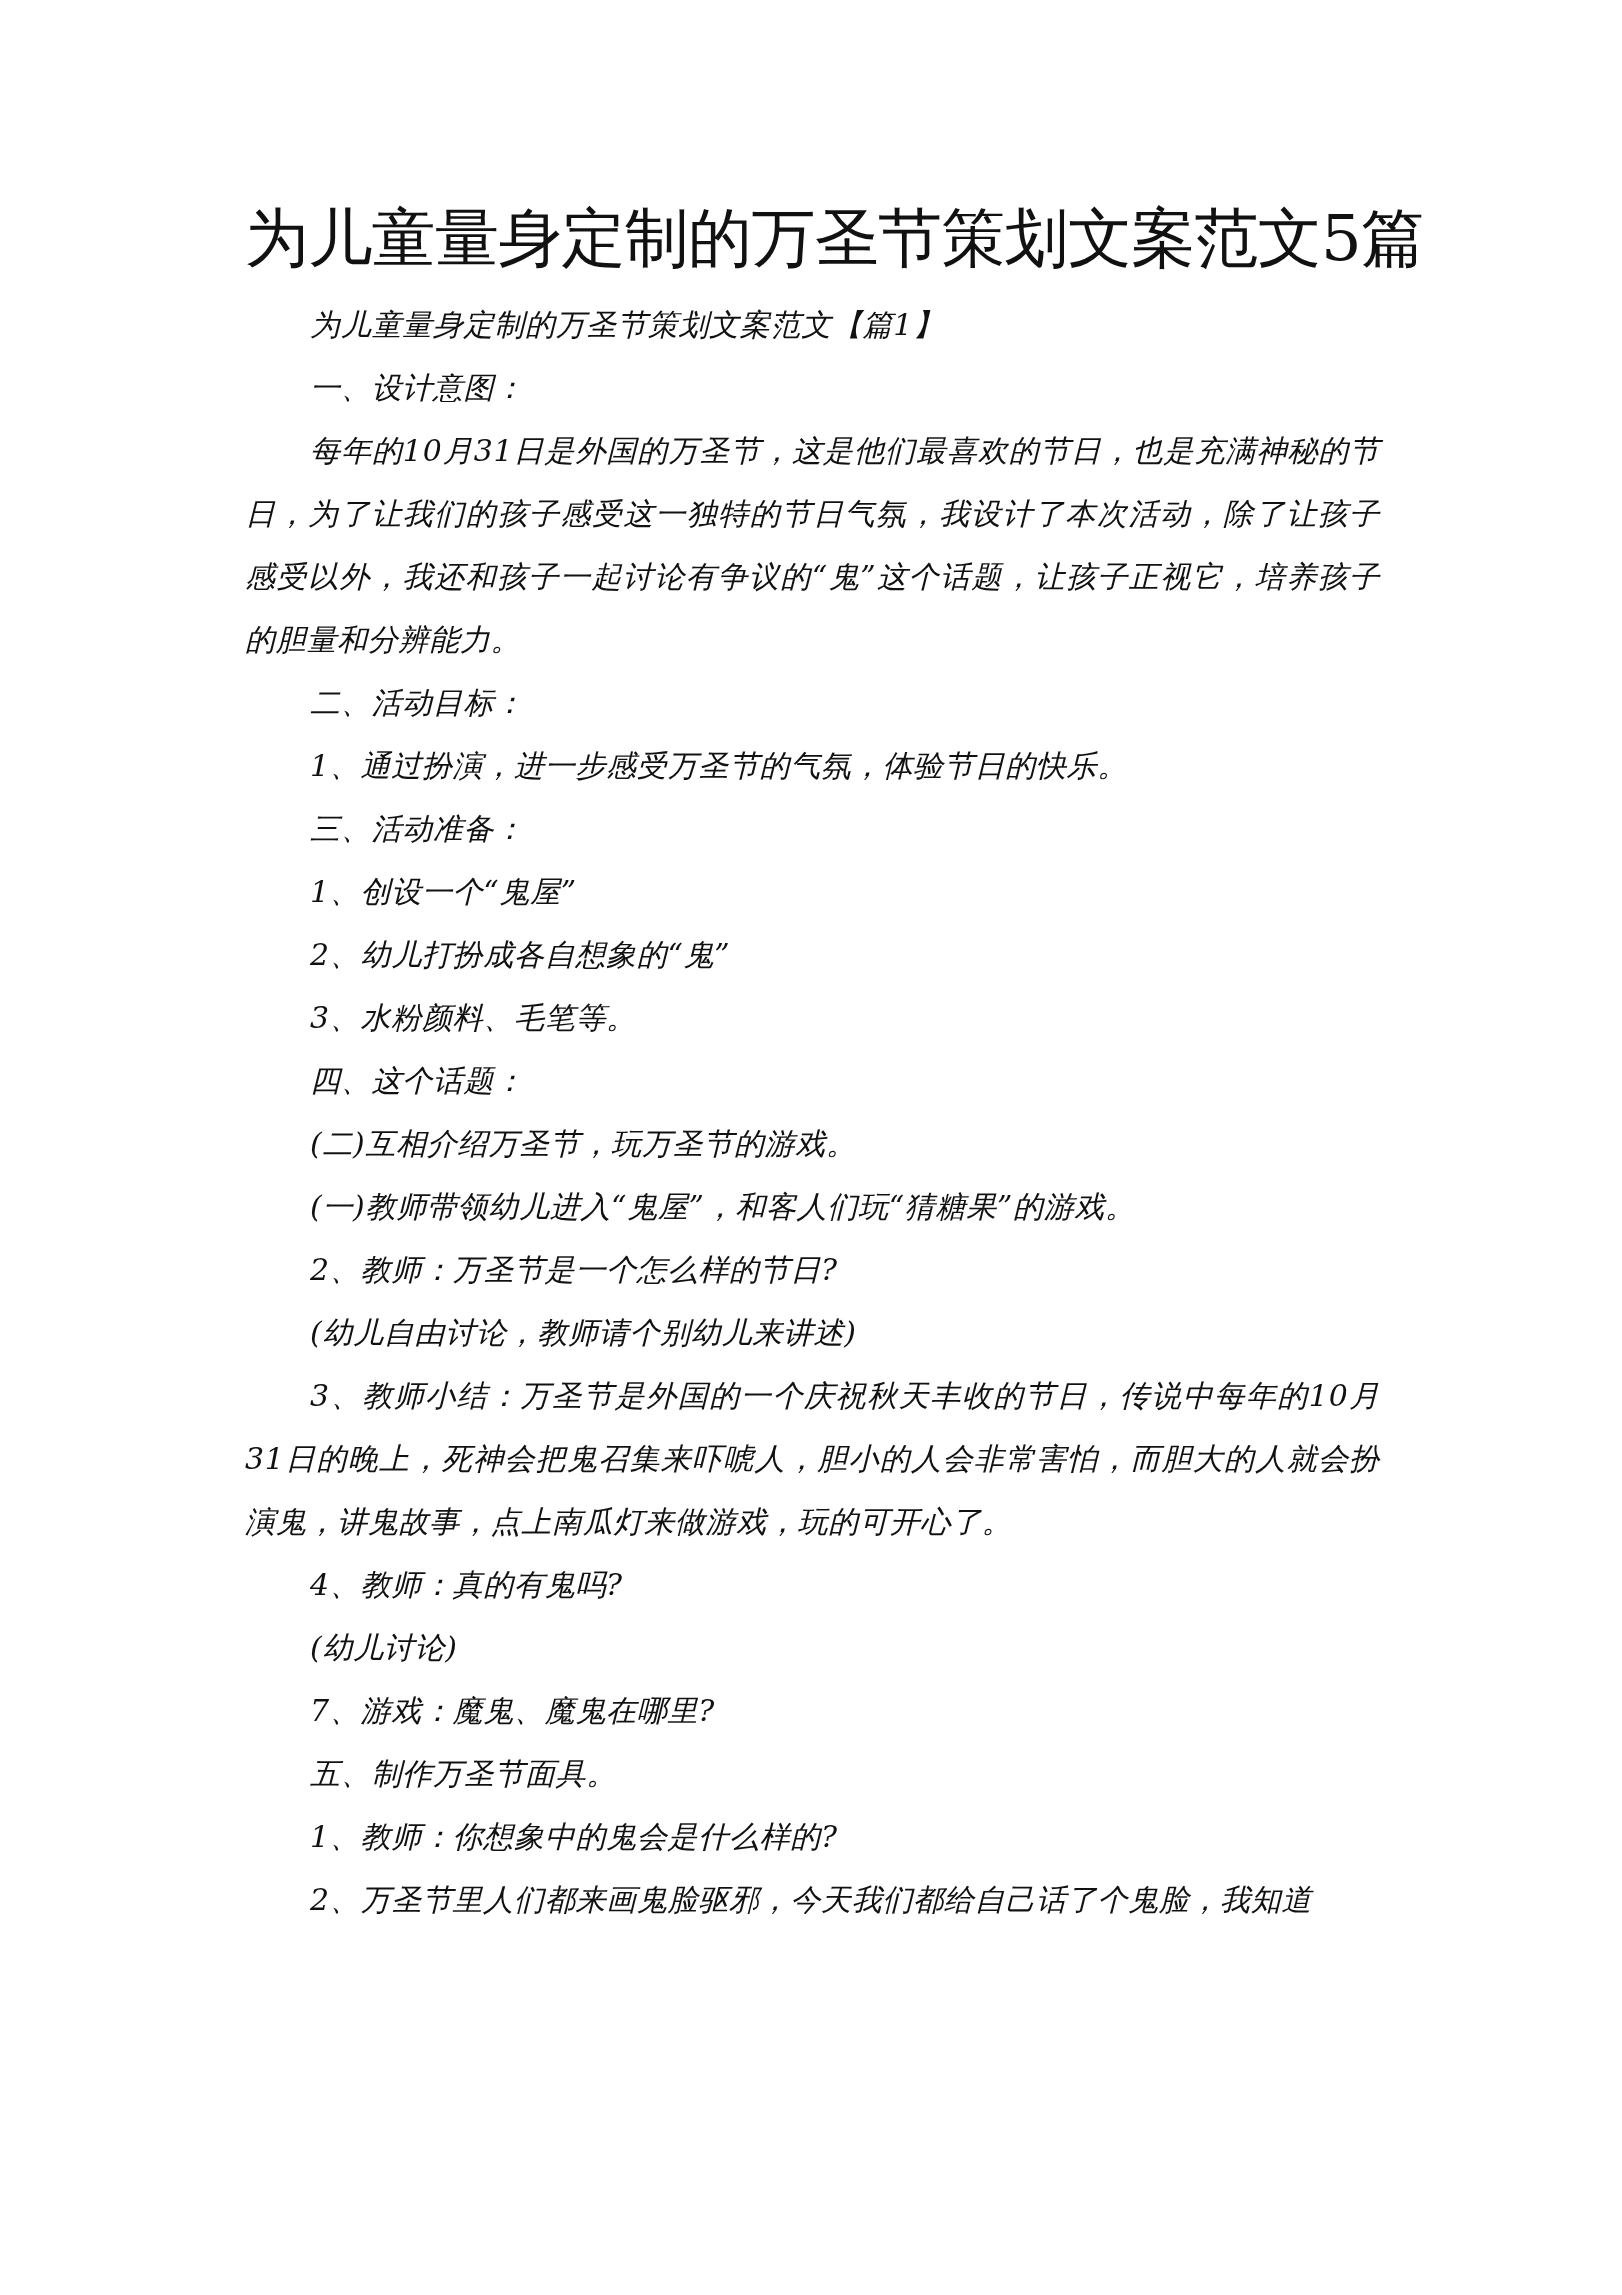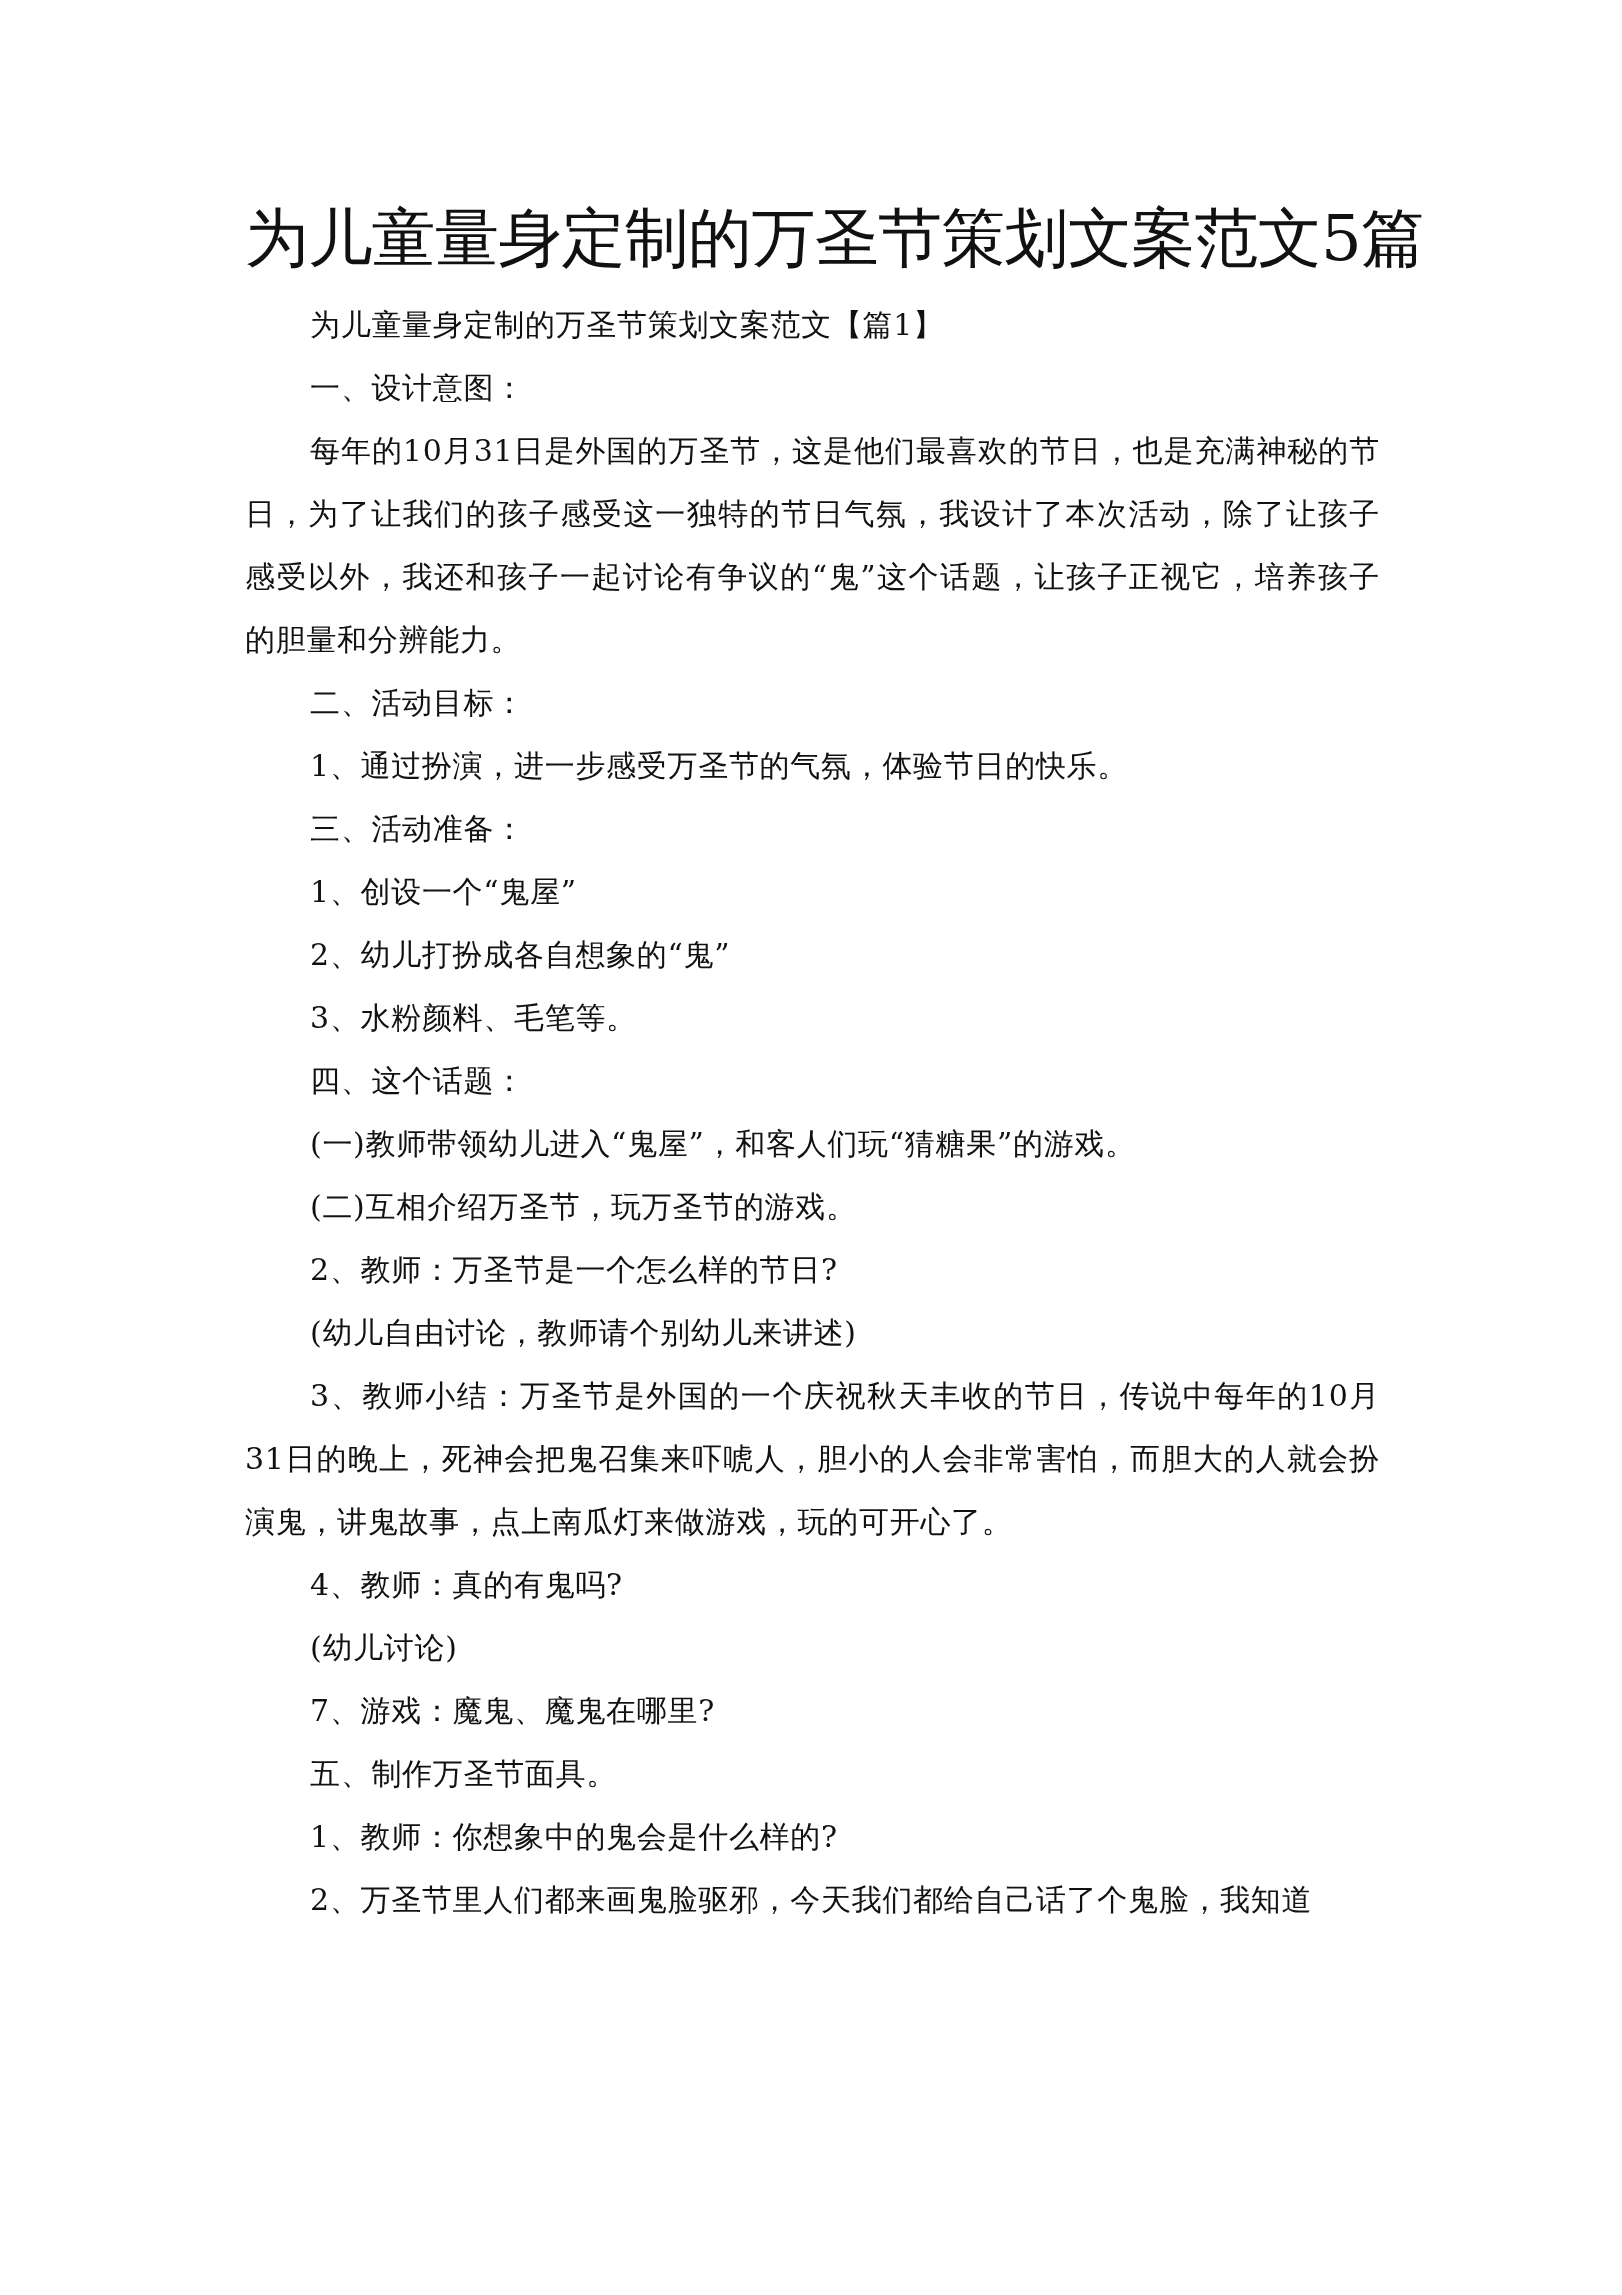--- a/index.html
+++ b/index.html
@@ -40,42 +40,43 @@
       left: 0;
       width: 1135px;
     }
     .p {
       font-size: 30px;
       line-height: 63px;
       margin: 0;
       text-align: justify;
       text-align-last: left;
       letter-spacing: 0.7px;
+      font-style: italic;
     }
     .indent { text-indent: 65px; }
   </style>
 </head>
 <body>
 
 <div class="page">
   <h1 class="title">为儿童量身定制的万圣节策划文案范文5篇</h1>
 
   <div class="body">
     <p class="p indent">为儿童量身定制的万圣节策划文案范文【篇1】</p>
     <p class="p indent">一、设计意图：</p>
     <p class="p indent">每年的10月31日是外国的万圣节，这是他们最喜欢的节日，也是充满神秘的节日，为了让我们的孩子感受这一独特的节日气氛，我设计了本次活动，除了让孩子感受以外，我还和孩子一起讨论有争议的“鬼”这个话题，让孩子正视它，培养孩子的胆量和分辨能力。</p>
     <p class="p indent">二、活动目标：</p>
     <p class="p indent">1、通过扮演，进一步感受万圣节的气氛，体验节日的快乐。</p>
     <p class="p indent">三、活动准备：</p>
     <p class="p indent">1、创设一个“鬼屋”</p>
     <p class="p indent">2、幼儿打扮成各自想象的“鬼”</p>
     <p class="p indent">3、水粉颜料、毛笔等。</p>
     <p class="p indent">四、这个话题：</p>
+    <p class="p indent">(二)互相介绍万圣节，玩万圣节的游戏。</p>
     <p class="p indent">(一)教师带领幼儿进入“鬼屋”，和客人们玩“猜糖果”的游戏。</p>
-    <p class="p indent">(二)互相介绍万圣节，玩万圣节的游戏。</p>
     <p class="p indent">2、教师：万圣节是一个怎么样的节日?</p>
     <p class="p indent">(幼儿自由讨论，教师请个别幼儿来讲述)</p>
     <p class="p indent">3、教师小结：万圣节是外国的一个庆祝秋天丰收的节日，传说中每年的10月31日的晚上，死神会把鬼召集来吓唬人，胆小的人会非常害怕，而胆大的人就会扮演鬼，讲鬼故事，点上南瓜灯来做游戏，玩的可开心了。</p>
     <p class="p indent">4、教师：真的有鬼吗?</p>
     <p class="p indent">(幼儿讨论)</p>
     <p class="p indent">7、游戏：魔鬼、魔鬼在哪里?</p>
     <p class="p indent">五、制作万圣节面具。</p>
     <p class="p indent">1、教师：你想象中的鬼会是什么样的?</p>
     <p class="p indent">2、万圣节里人们都来画鬼脸驱邪，今天我们都给自己话了个鬼脸，我知道</p>
   </div>

